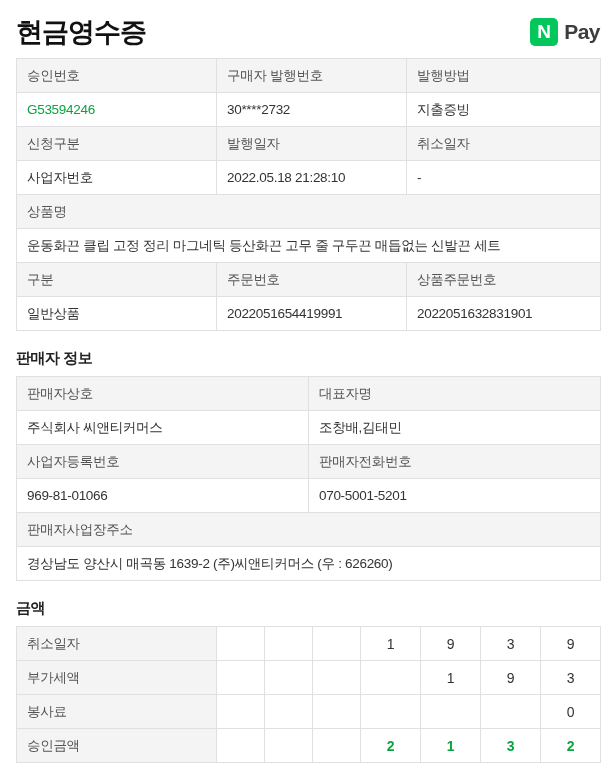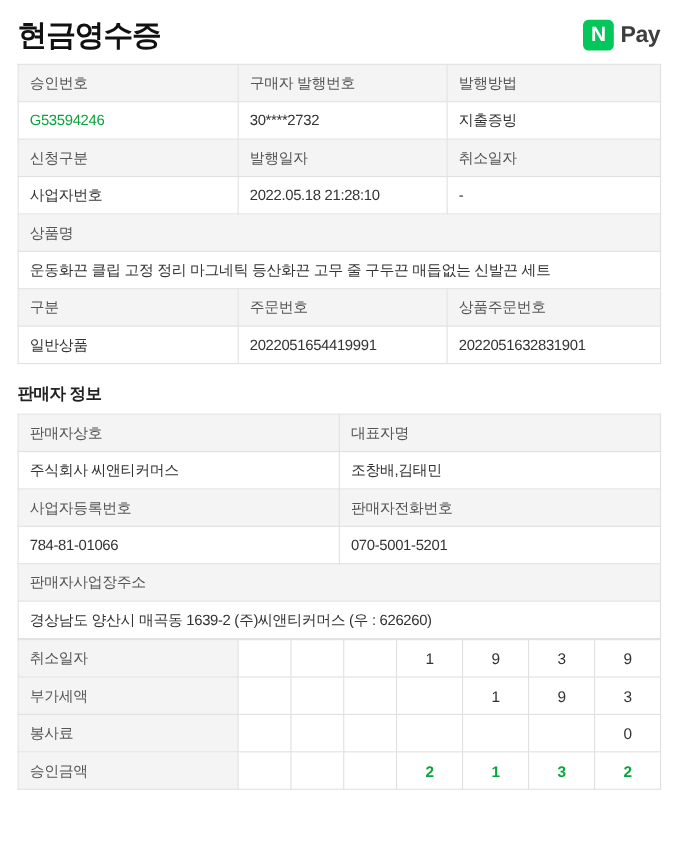--- a/index.html
+++ b/index.html
@@ -178,32 +178,33 @@
       </tr>
       <tr>
         <td>주식회사 씨앤티커머스</td>
         <td>조창배,김태민</td>
       </tr>
       <tr>
         <td class="hd">사업자등록번호</td>
         <td class="hd">판매자전화번호</td>
       </tr>
       <tr>
-        <td>784-81-01066</td>
+        <td>969-81-01066</td>
         <td>070-5001-5201</td>
       </tr>
       <tr>
         <td class="hd" colspan="2">판매자사업장주소</td>
       </tr>
       <tr>
         <td colspan="2">경상남도 양산시 매곡동 1639-2 (주)씨앤티커머스 (우 : 626260)</td>
       </tr>
     </tbody>
   </table>
 
+  <div class="section-title">금액</div>
 
   <table class="amount">
     <colgroup>
       <col style="width:200px">
         <col style="width:48px">
         <col style="width:48px">
       <col style="width:48px">
         <col style="width:60px">
         <col style="width:60px">
       <col style="width:60px">

